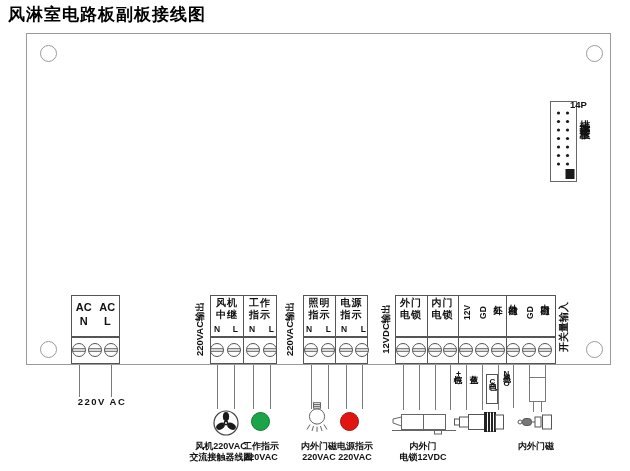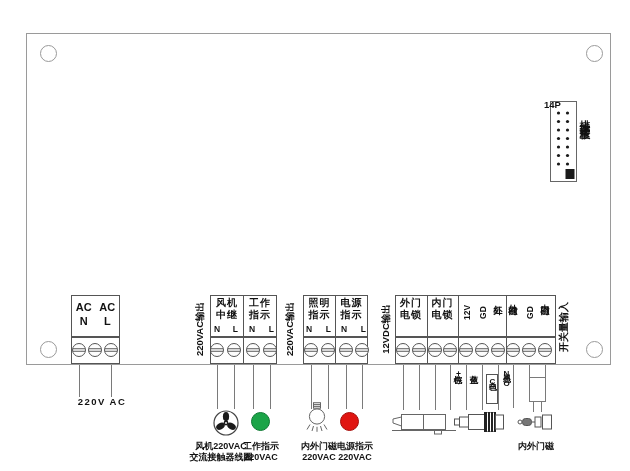--- a/index.html
+++ b/index.html
@@ -26,20 +26,21 @@
   .accol { position:absolute; display:flex; justify-content:space-around; text-align:center;
            font-size:11px; line-height:14px; font-weight:bold; color:#111; }
   .ind { position:absolute; width:19px; height:19px; border-radius:50%; }
   svg { display:block; }
 </style>
 </head>
 <body>
 
 <div class="canvas">
 
+  <div class="title">风淋室电路板副板接线图</div>
 
   <div class="board" style="left:26px;top:33px;width:585px;height:332px;"></div>
   <div class="hole" style="left:40px;top:45px;"></div>
   <div class="hole" style="left:586px;top:45px;"></div>
   <div class="hole" style="left:40px;top:341px;"></div>
   <div class="hole" style="left:586px;top:341px;"></div>
 
   <div class="box" style="left:550px;top:101px;width:27px;height:81px;border-color:#666;">
     <svg width="25" height="79">
       <g fill="#1a1a1a">
@@ -54,21 +55,21 @@
         <circle cx="7.5" cy="45" r="1.6"></circle>
           <circle cx="16.5" cy="45" r="1.6"></circle>
         <circle cx="7.5" cy="53.5" r="1.6"></circle>
           <circle cx="16.5" cy="53.5" r="1.6"></circle>
         <circle cx="7.5" cy="62" r="1.6"></circle>
           <circle cx="16.5" cy="62" r="1.6"></circle>
         <rect x="14.5" y="67" width="9" height="10"></rect>
       </g>
     </svg>
   </div>
-  <div class="abs" style="left:544px;top:99px;font-size:9.5px;font-weight:bold;color:#111;">14P</div>
+  <div class="abs" style="left:570px;top:99px;font-size:9.5px;font-weight:bold;color:#111;">14P</div>
   <div class="vtext" style="left:580px;top:111px;font-size:10.5px;letter-spacing:2px;">排线连接主板</div>
 
   <div class="box" style="left:71px;top:295px;width:49px;height:42px;"></div>
   <div class="accol" style="left:72px;top:300px;width:47px;">
     <div>
         <div>AC</div>
         <div>N</div>
       </div>
     <div>
         <div>AC</div>
@@ -264,15 +265,19 @@
       <div>220VAC</div>
   </div>
   <div class="cap" style="left:276px;top:441px;width:86px;">
     <div>内外门磁</div>
       <div>220VAC</div>
   </div>
   <div class="cap" style="left:312px;top:441px;width:86px;">
     <div>电源指示</div>
       <div>220VAC</div>
   </div>
+  <div class="cap" style="left:378px;top:441px;width:90px;">
+    <div>内外门</div>
+      <div>电锁12VDC</div>
+  </div>
   <div class="cap" style="left:496px;top:441px;width:80px;">内外门磁</div>
 
 </div>
 
 </body></html>

